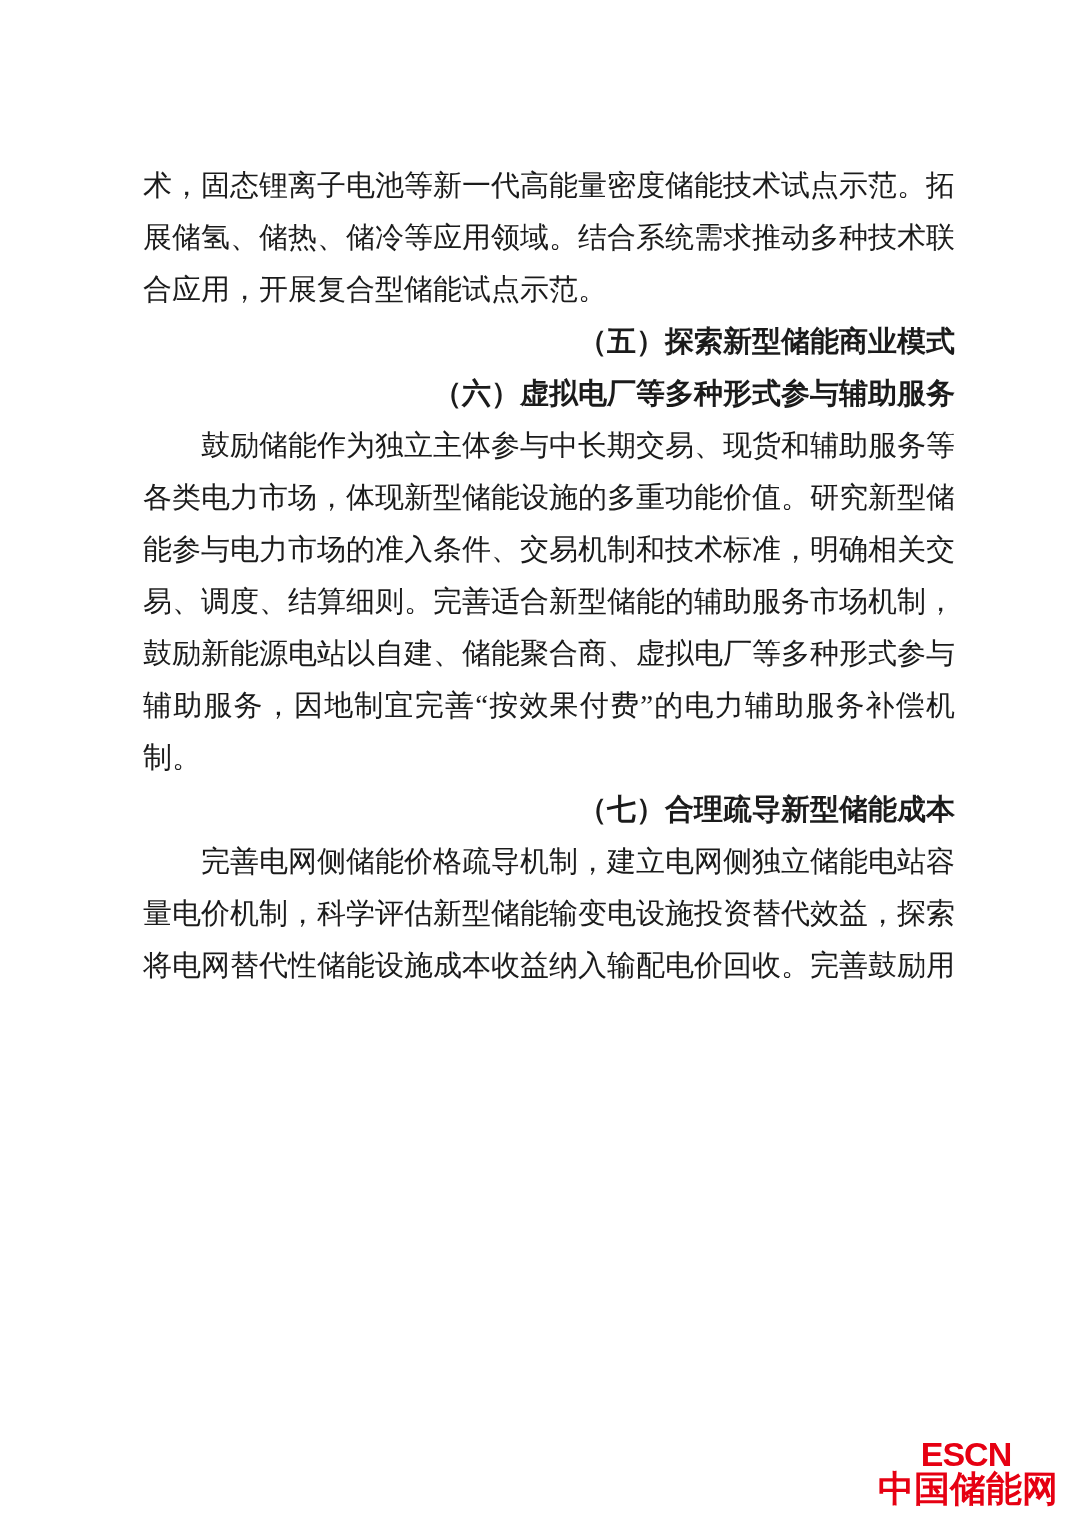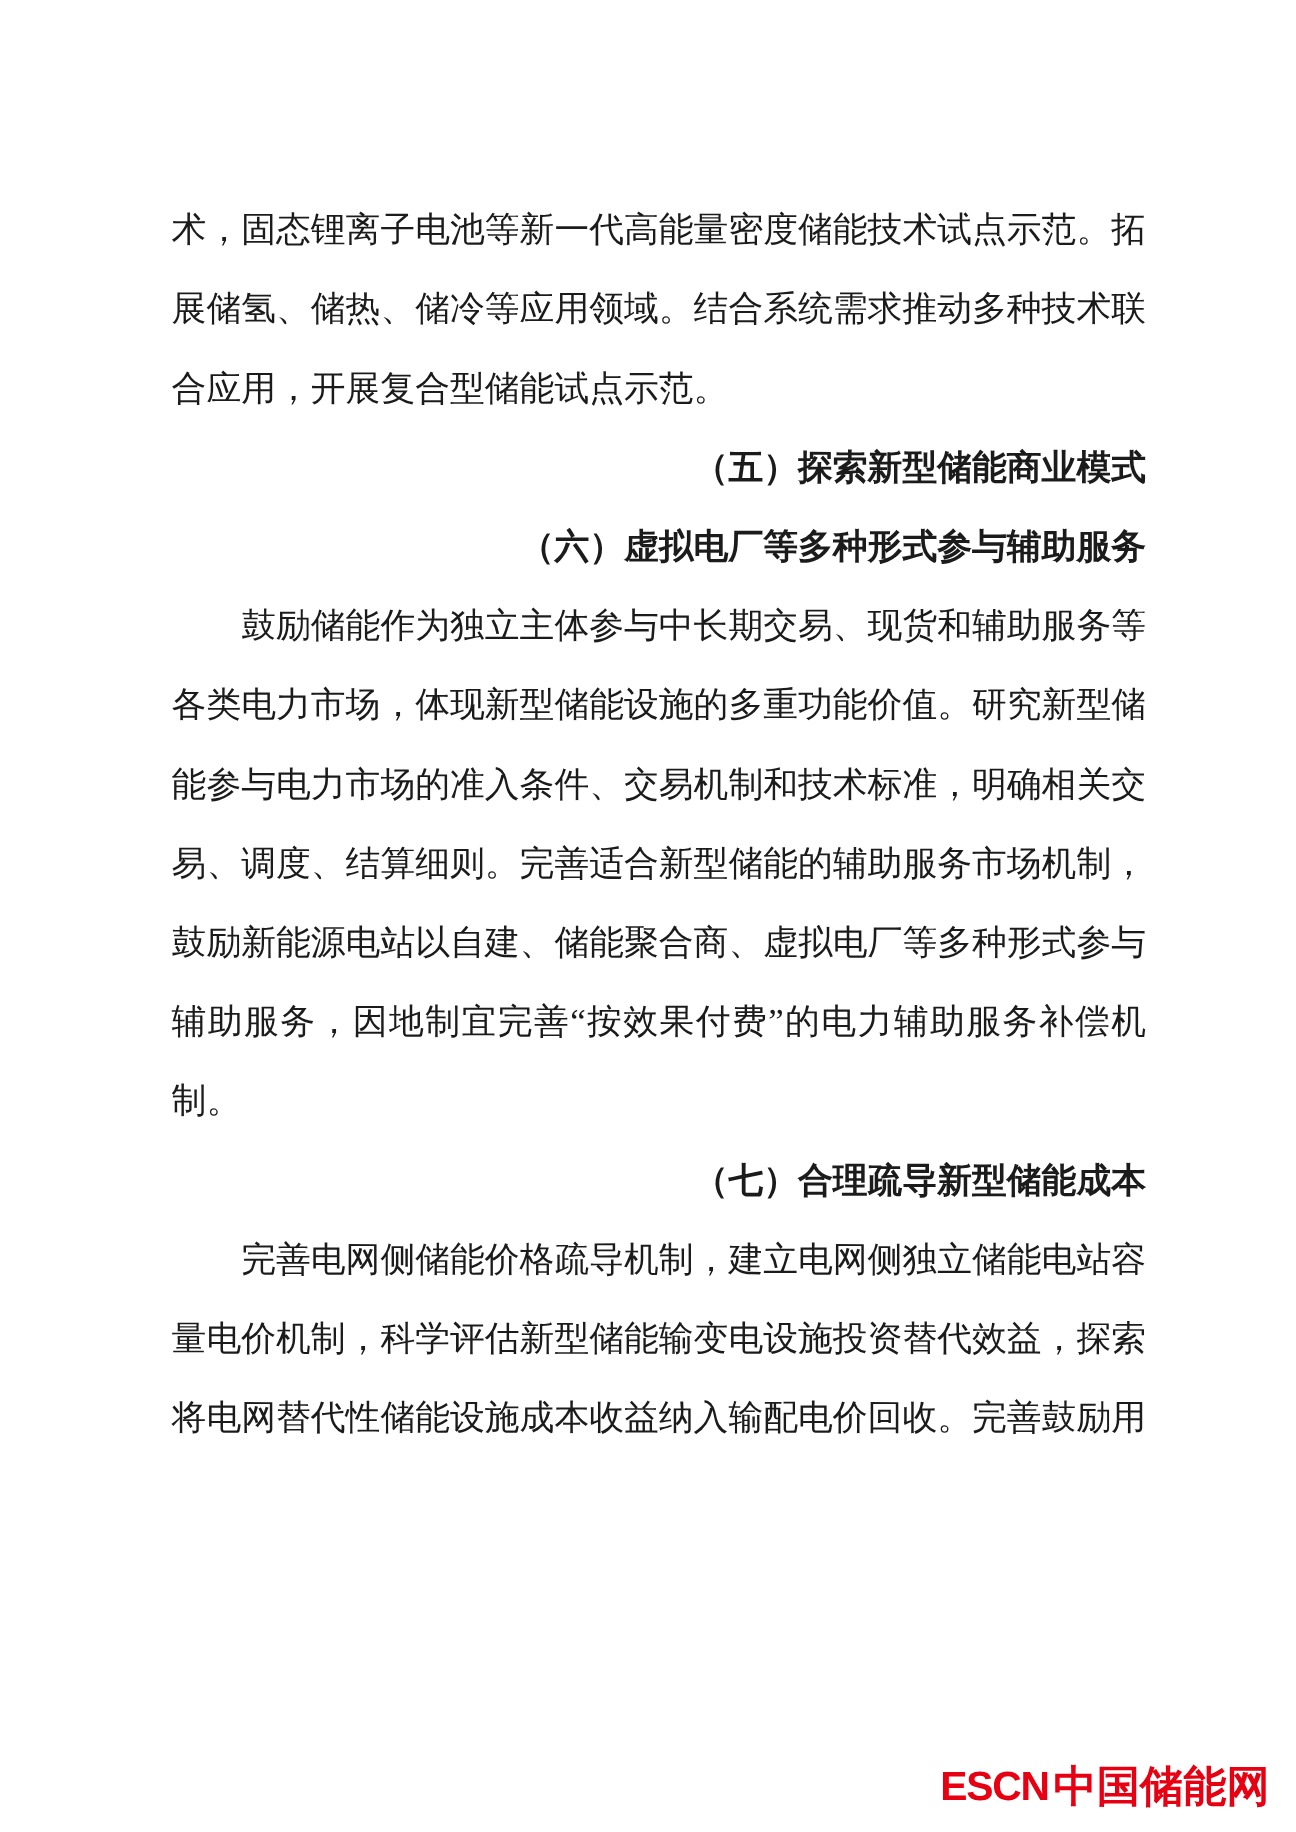--- a/index.html
+++ b/index.html
@@ -24,21 +24,21 @@
     left: 143px;
     top: 159px;
     width: 812px;
     color: #1b1b1b;
     text-align: justify;
   }
   .content p,
   .content h2 {
     margin: 0;
     font-size: 29px;
-    line-height: 66px;
+    line-height: 52px;
     font-weight: normal;
     text-indent: 2em;
     letter-spacing: 0;
   }
   .content h2.heading {
     font-weight: bold;
     text-align: right;
   }
   .content p.no-indent {
     text-indent: 0;
@@ -73,18 +73,18 @@
 
   <div class="content" style="color: rgb(27, 27, 27);">
       <p class="paragraph no-indent">术，固态锂离子电池等新一代高能量密度储能技术试点示范。拓展储氢、储热、储冷等应用领域。结合系统需求推动多种技术联合应用，开展复合型储能试点示范。</p>
       <h2 class="heading">（五）探索新型储能商业模式</h2>
       <h2 class="heading">（六）虚拟电厂等多种形式参与辅助服务</h2>
       <p class="paragraph">鼓励储能作为独立主体参与中长期交易、现货和辅助服务等各类电力市场，体现新型储能设施的多重功能价值。研究新型储能参与电力市场的准入条件、交易机制和技术标准，明确相关交易、调度、结算细则。完善适合新型储能的辅助服务市场机制，鼓励新能源电站以自建、储能聚合商、虚拟电厂等多种形式参与辅助服务，因地制宜完善“按效果付费”的电力辅助服务补偿机制。</p>
       <h2 class="heading">（七）合理疏导新型储能成本</h2>
       <p class="paragraph">完善电网侧储能价格疏导机制，建立电网侧独立储能电站容量电价机制，科学评估新型储能输变电设施投资替代效益，探索将电网替代性储能设施成本收益纳入输配电价回收。完善鼓励用</p>
     </div>
 
-  <div class="logo" style="color: rgb(230, 0, 18);">
+  <div class="logo" style="color: rgb(230, 0, 18); flex-direction: column;">
     <span class="latin">ESCN</span>
     <span class="chinese">中国储能网</span>
   </div>
 
 </div>
 
 </body></html>

